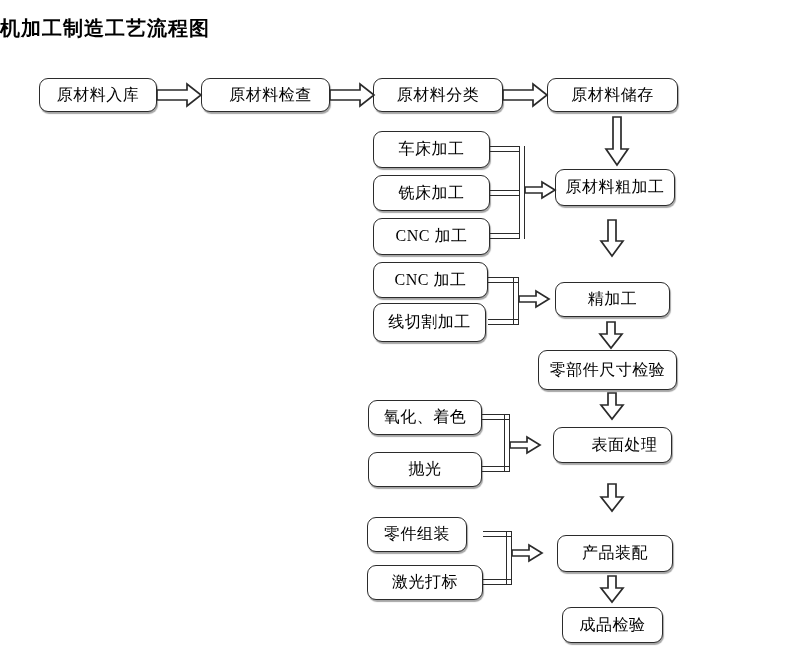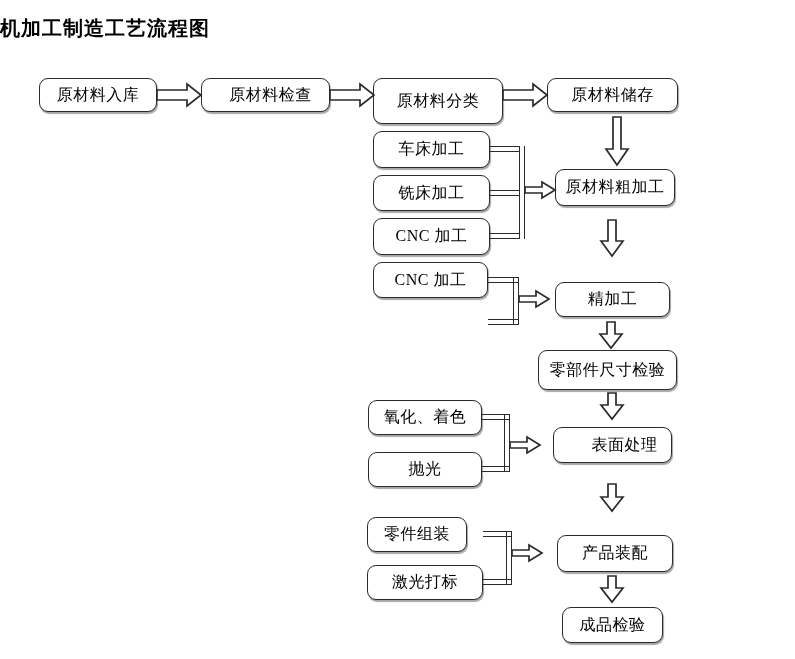--- a/index.html
+++ b/index.html
@@ -36,21 +36,21 @@
 <div class="canvas">
 
   <div class="title">机加工制造工艺流程图</div>
 
   <div class="box" style="left:39px; top:78px; width:118px; height:34px;">
     <span>原材料入库</span>
   </div>
   <div class="box" style="left:201px; top:78px; width:129px; height:34px;padding-left:10px;">
     <span>原材料检查</span>
   </div>
-  <div class="box" style="left:373px; top:78px; width:130px; height:46px;text-align:center;">
+  <div class="box" style="left:373px; top:78px; width:130px; height:34px;text-align:center;">
     <span>原材料分类</span>
   </div>
   <div class="box" style="left:547px; top:78px; width:131px; height:34px;">
     <span>原材料储存</span>
   </div>
 
   <svg class="arrow" style="left:157px; top:82px;" width="44" height="26">
     <polygon points="0,8 30,8 30,2 44,13 30,24 30,18 0,18"></polygon>
   </svg>
   <svg class="arrow" style="left:330px; top:82px;" width="44" height="26">
@@ -111,20 +111,23 @@
   <div class="hline" style="left:490px; top:190px; width:30px;"></div>
   <div class="hline" style="left:490px; top:233px; width:30px;"></div>
   <div class="vbus" style="left:519px; top:146px; height:93px;"></div>
   <svg class="arrow" style="left:525px; top:181px;" width="30" height="18">
     <polygon points="0,6 17,6 17,1 30,9 17,17 17,12 0,12"></polygon>
   </svg>
 
   <div class="box" style="left:373px; top:262px; width:115px; height:36px;">
     <span>CNC 加工</span>
   </div>
+  <div class="box" style="left:373px; top:303px; width:113px; height:39px;">
+    <span>线切割加工</span>
+  </div>
   <div class="hline" style="left:488px; top:277px; width:31px;"></div>
   <div class="hline" style="left:488px; top:319px; width:31px;"></div>
   <div class="vbus" style="left:513px; top:277px; height:48px;"></div>
   <svg class="arrow" style="left:519px; top:290px;" width="30" height="18">
     <polygon points="0,6 17,6 17,1 30,9 17,17 17,12 0,12"></polygon>
   </svg>
 
   <div class="box" style="left:368px; top:400px; width:114px; height:35px;">
     <span>氧化、着色</span>
   </div>

